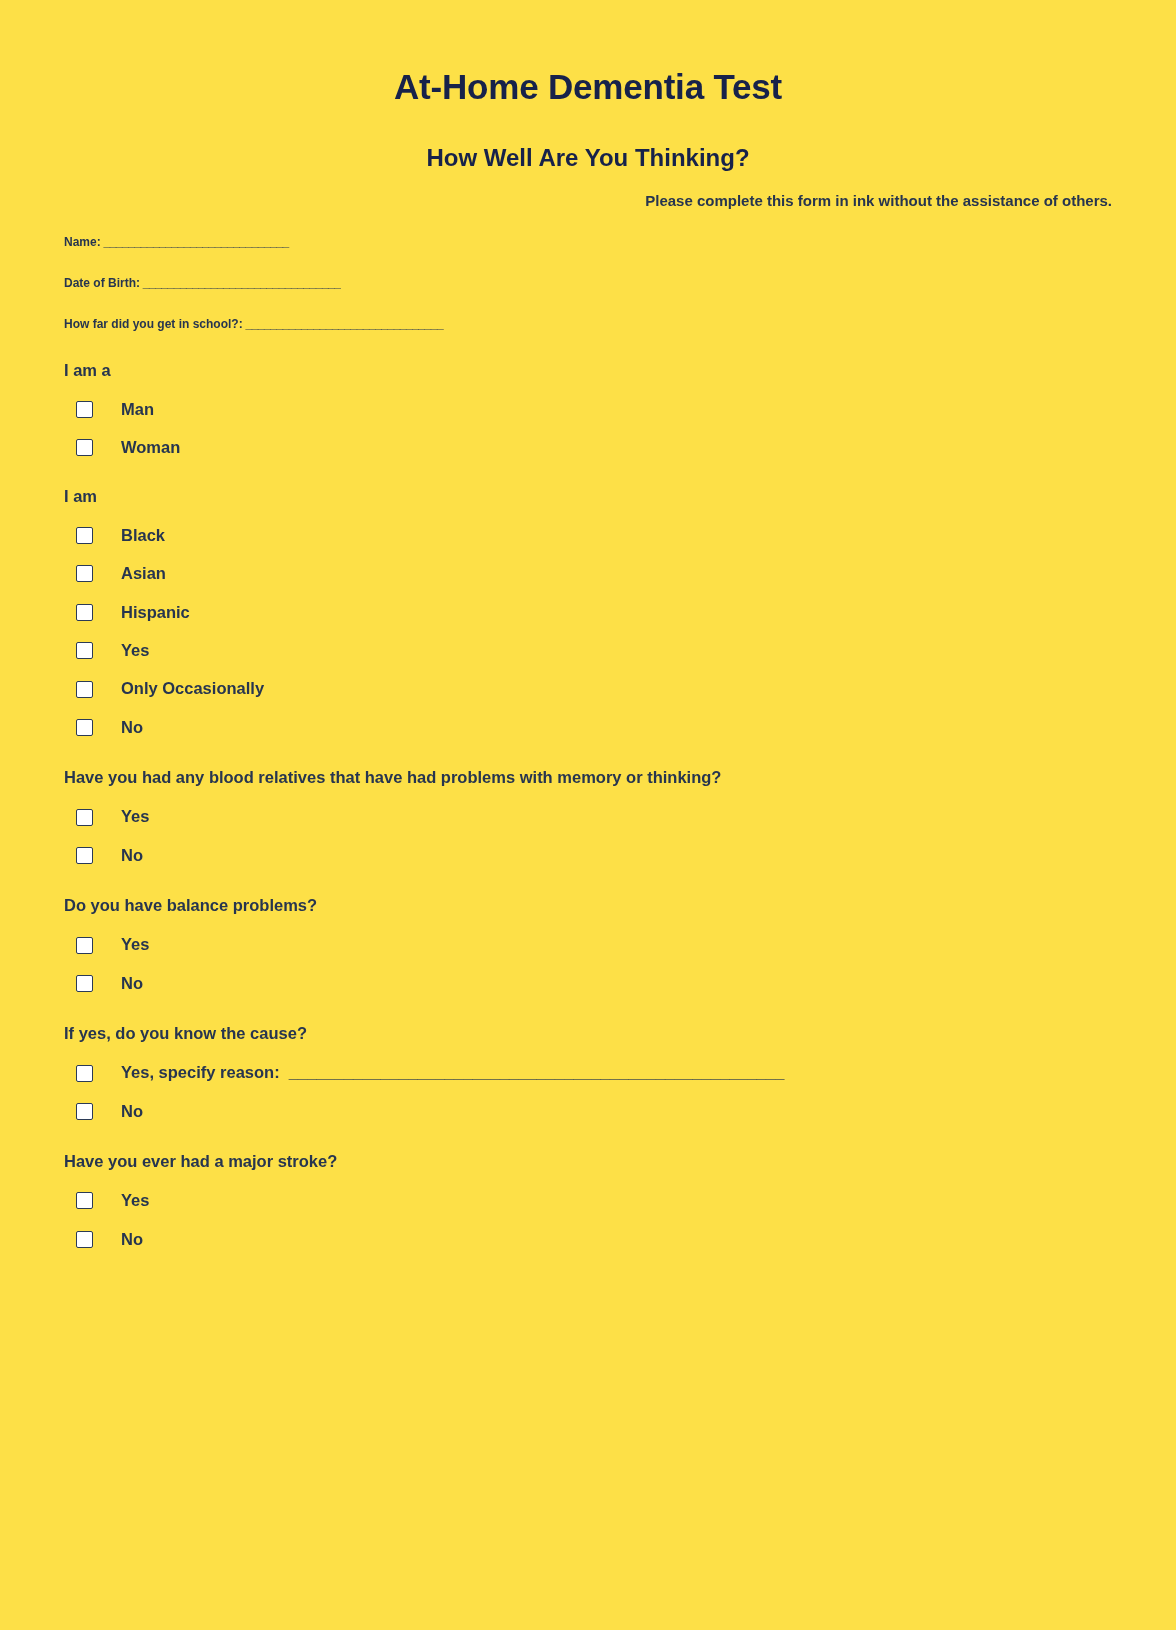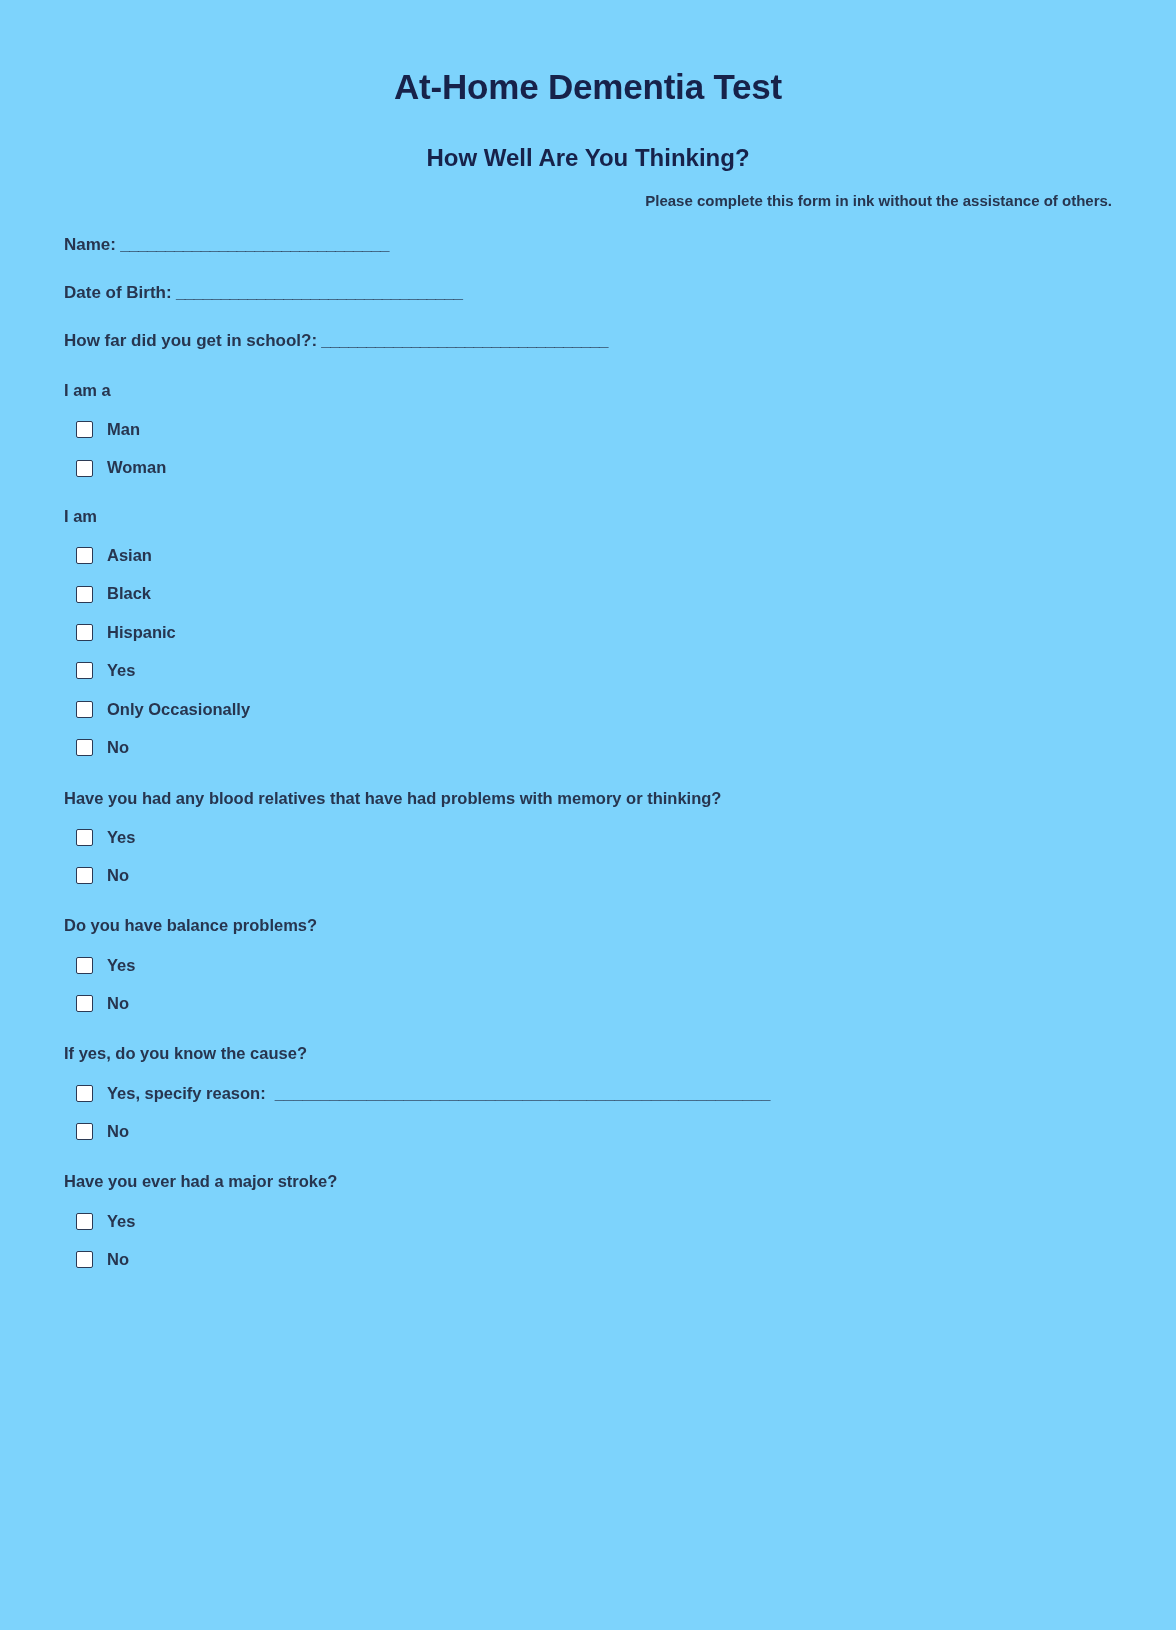--- a/index.html
+++ b/index.html
@@ -9,21 +9,21 @@
   }
   body {
     width: 1176px;
     min-height: 1630px;
     font-family: "Liberation Sans", sans-serif;
     color: #1b2a4a;
   }
   .page {
     width: 1176px;
     min-height: 1630px;
-    background: #7dd3fc;
+    background: #fde047;
     box-sizing: border-box;
     padding: 52px 64px 20px 64px;
     position: relative;
   }
   .doc-title {
     text-align: center;
     font-size: 35px;
     font-weight: bold;
     color: #17224a;
     letter-spacing: -0.2px;
@@ -38,21 +38,21 @@
     margin: 36px 0 4px 0;
   }
   .doc-instruction {
     text-align: right;
     font-size: 15px;
     font-weight: bold;
     color: #27354f;
     margin: 20px 0 0 0;
   }
   .field-row {
-    font-size: 17px;
+    font-size: 12px;
     font-weight: bold;
     color: #27354f;
     margin: 25px 0 0 0;
     line-height: 1.35;
   }
   .field-row .line {
     font-weight: bold;
     letter-spacing: -0.5px;
   }
   .group-label {
@@ -83,20 +83,21 @@
     background: #ffffff;
     flex: 0 0 auto;
     margin-right: 14px;
   }
   .option-label {
     font-size: 16.5px;
     font-weight: bold;
     color: #27354f;
     line-height: 1.3;
     white-space: pre;
+    margin-left: 14px;
   }
 </style>
 </head>
 <body>
 
 <div class="page">
 
   <h1 class="doc-title">At-Home Dementia Test</h1>
 
   <h2 class="doc-subtitle">How Well Are You Thinking?</h2>
@@ -128,28 +129,28 @@
     <div class="option">
       <span class="checkbox"></span>
       <span class="option-label">Woman</span>
     </div>
   </div>
 
   <div class="section">
     <div class="group-label">I am</div>
     <div class="option">
       <span class="checkbox"></span>
+      <span class="option-label">Black</span>
+    </div>
+    <div class="option">
+      <span class="checkbox"></span>
       <span class="option-label">Asian</span>
     </div>
     <div class="option">
       <span class="checkbox"></span>
-      <span class="option-label">Black</span>
-    </div>
-    <div class="option">
-      <span class="checkbox"></span>
       <span class="option-label">Hispanic</span>
     </div>
   </div>
 
   <div class="section">
     <div class="option">
       <span class="checkbox"></span>
       <span class="option-label">Yes</span>
     </div>
     <div class="option">

